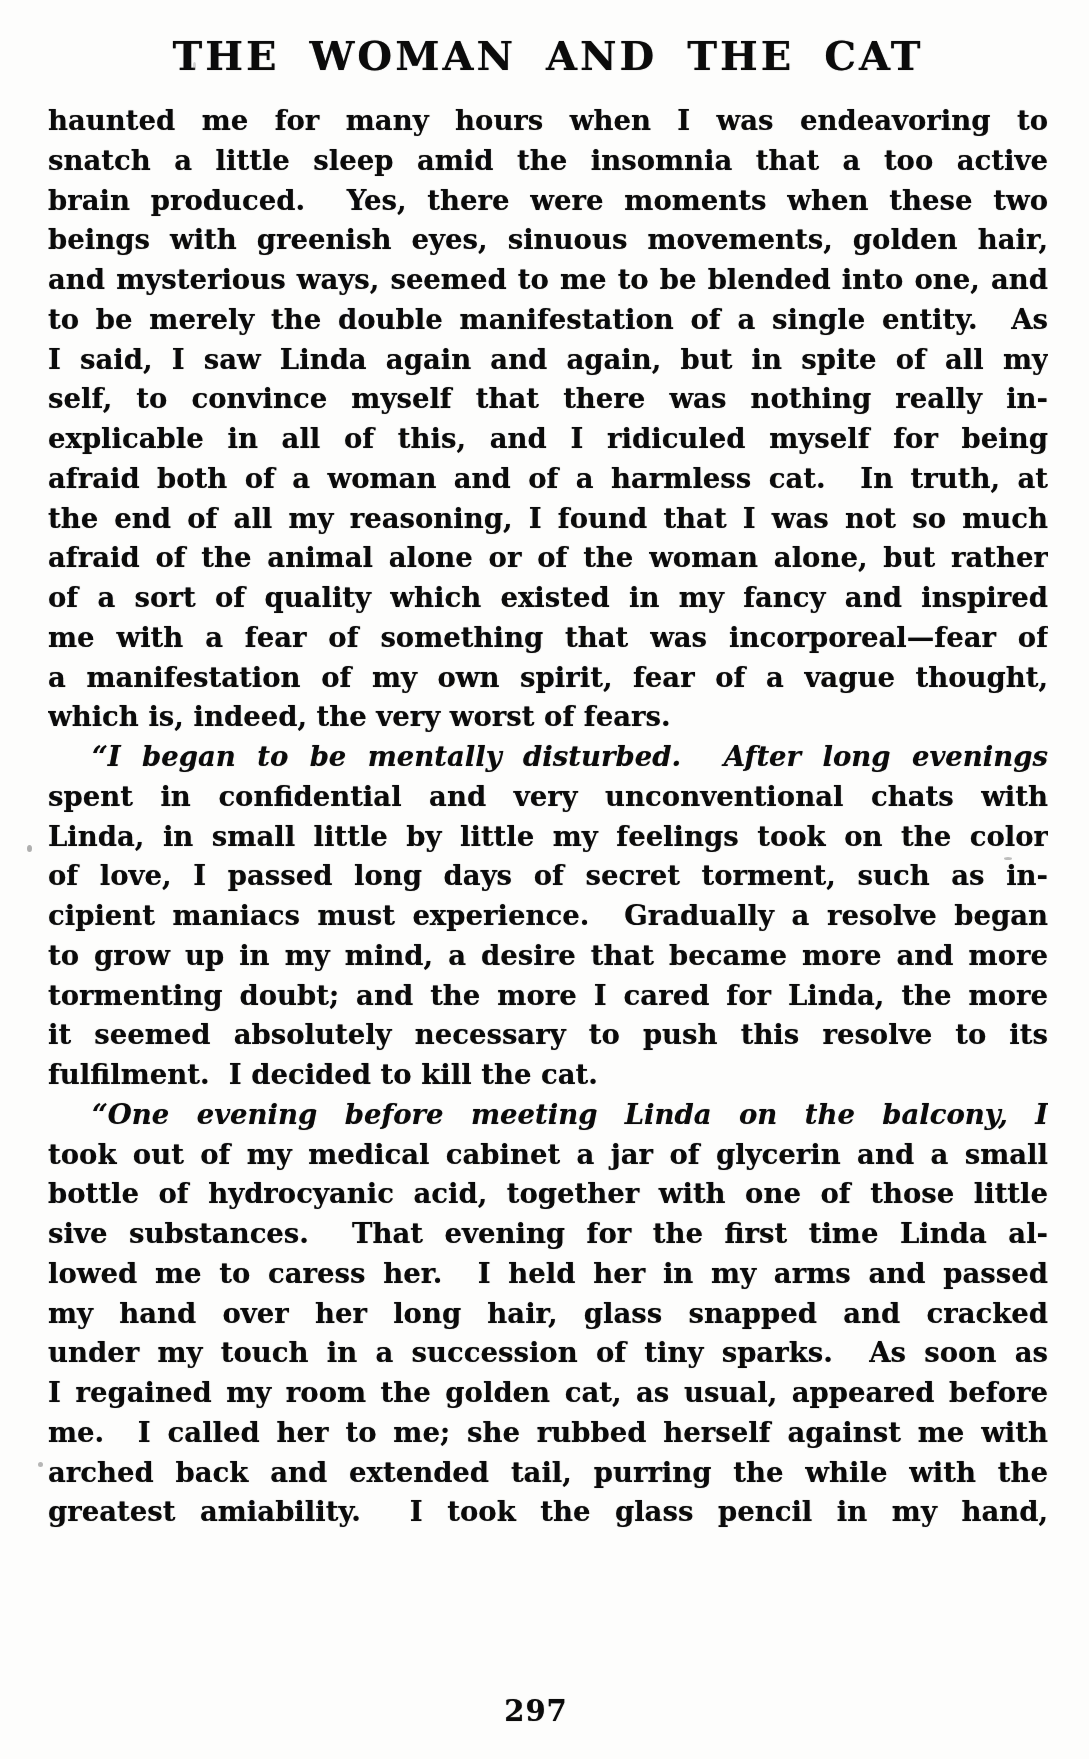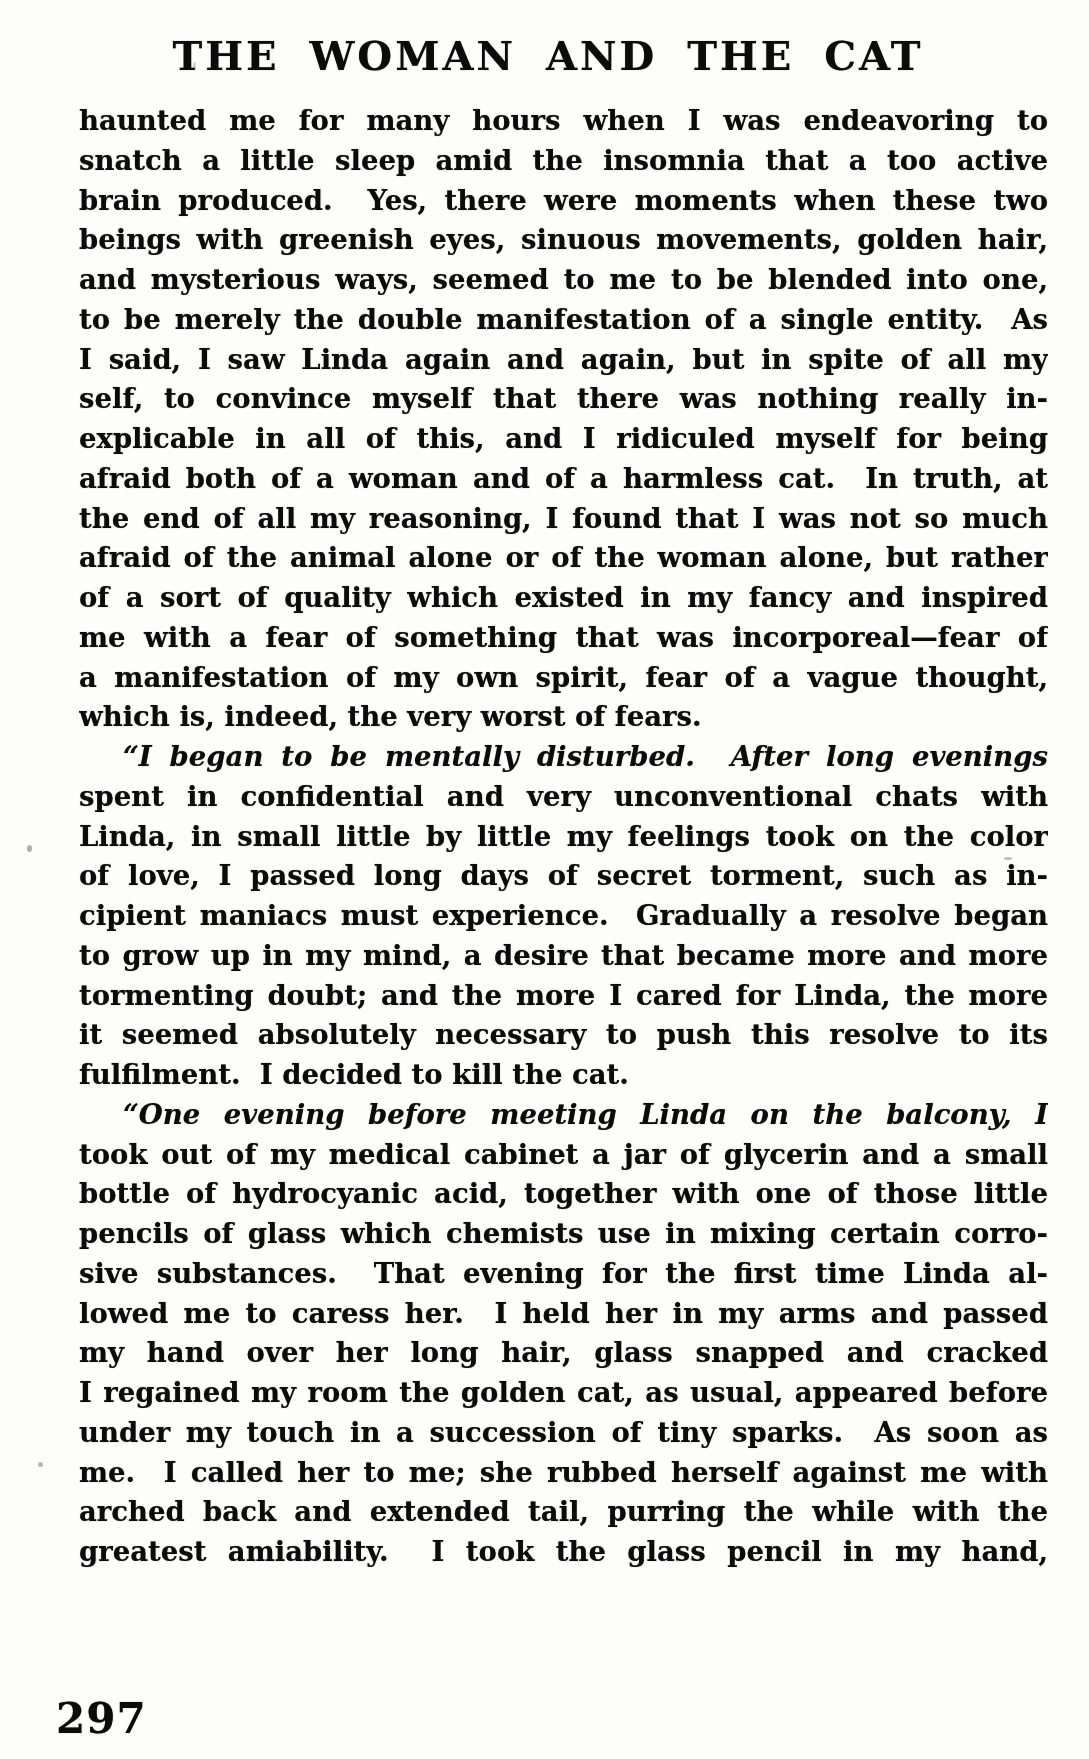--- a/index.html
+++ b/index.html
@@ -40,35 +40,35 @@
     font-size: 27.5px;
     text-shadow: 0 0 1px rgba(0,0,0,0.5);
   }
   .line {
     height: 39.75px;
     line-height: 39.75px;
     overflow: hidden;
     text-align: justify;
     text-align-last: justify;
     white-space: normal;
-    margin-left: 31px;
   }
   .line.short {
     text-align-last: left;
   }
   .line.indent {
     text-indent: 44px;
     font-style: italic;
   }
   .pagenum {
     position: absolute;
     top: 1694px;
-    left: 56px;
+    left: 36px;
     width: 1000px;
-    font-size: 42px;
+    text-align: center;
+    font-size: 29px;
     letter-spacing: 1px;
     text-shadow: 0 0 1px rgba(0,0,0,0.55);
   }
   .speck {
     position: absolute;
     background: #6f6f6f;
     border-radius: 50%;
     opacity: 0.55;
   }
 </style>
@@ -100,26 +100,25 @@
       <div class="line">Linda, in small little by little my feelings took on the color</div>
       <div class="line">of love, I passed long days of secret torment, such as in-</div>
       <div class="line">cipient maniacs must experience.&nbsp; Gradually a resolve began</div>
       <div class="line">to grow up in my mind, a desire that became more and more</div>
       <div class="line">tormenting doubt; and the more I cared for Linda, the more</div>
       <div class="line">it seemed absolutely necessary to push this resolve to its</div>
       <div class="line short">fulfilment.&nbsp; I decided to kill the cat.</div>
       <div class="line indent">“One evening before meeting Linda on the balcony, I</div>
       <div class="line">took out of my medical cabinet a jar of glycerin and a small</div>
       <div class="line">bottle of hydrocyanic acid, together with one of those little</div>
-      <div class="line">pencils of glass which chemists use in mixing certain corro-</div>
       <div class="line">sive substances.&nbsp; That evening for the first time Linda al-</div>
       <div class="line">lowed me to caress her.&nbsp; I held her in my arms and passed</div>
       <div class="line">my hand over her long hair, glass snapped and cracked</div>
+      <div class="line">under my touch in a succession of tiny sparks.&nbsp; As soon as</div>
       <div class="line">I regained my room the golden cat, as usual, appeared before</div>
-      <div class="line">under my touch in a succession of tiny sparks.&nbsp; As soon as</div>
       <div class="line">me.&nbsp; I called her to me; she rubbed herself against me with</div>
       <div class="line">arched back and extended tail, purring the while with the</div>
       <div class="line">greatest amiability.&nbsp; I took the glass pencil in my hand,</div>
     </div>
 
   <div class="pagenum">297</div>
 
   <div class="speck" style="left:27px; top:845px; width:5px; height:7px;"></div>
   <div class="speck" style="left:1004px; top:857px; width:8px; height:3px; opacity:0.45;"></div>
   <div class="speck" style="left:38px; top:1462px; width:5px; height:5px; opacity:0.5;"></div>

